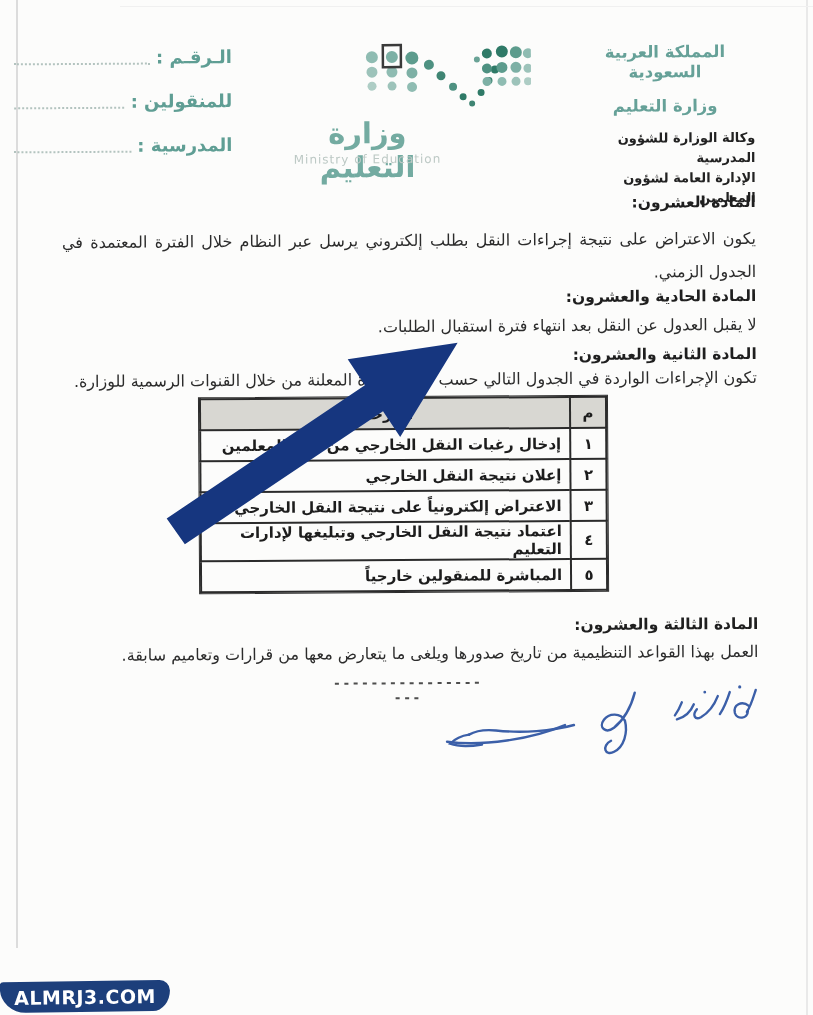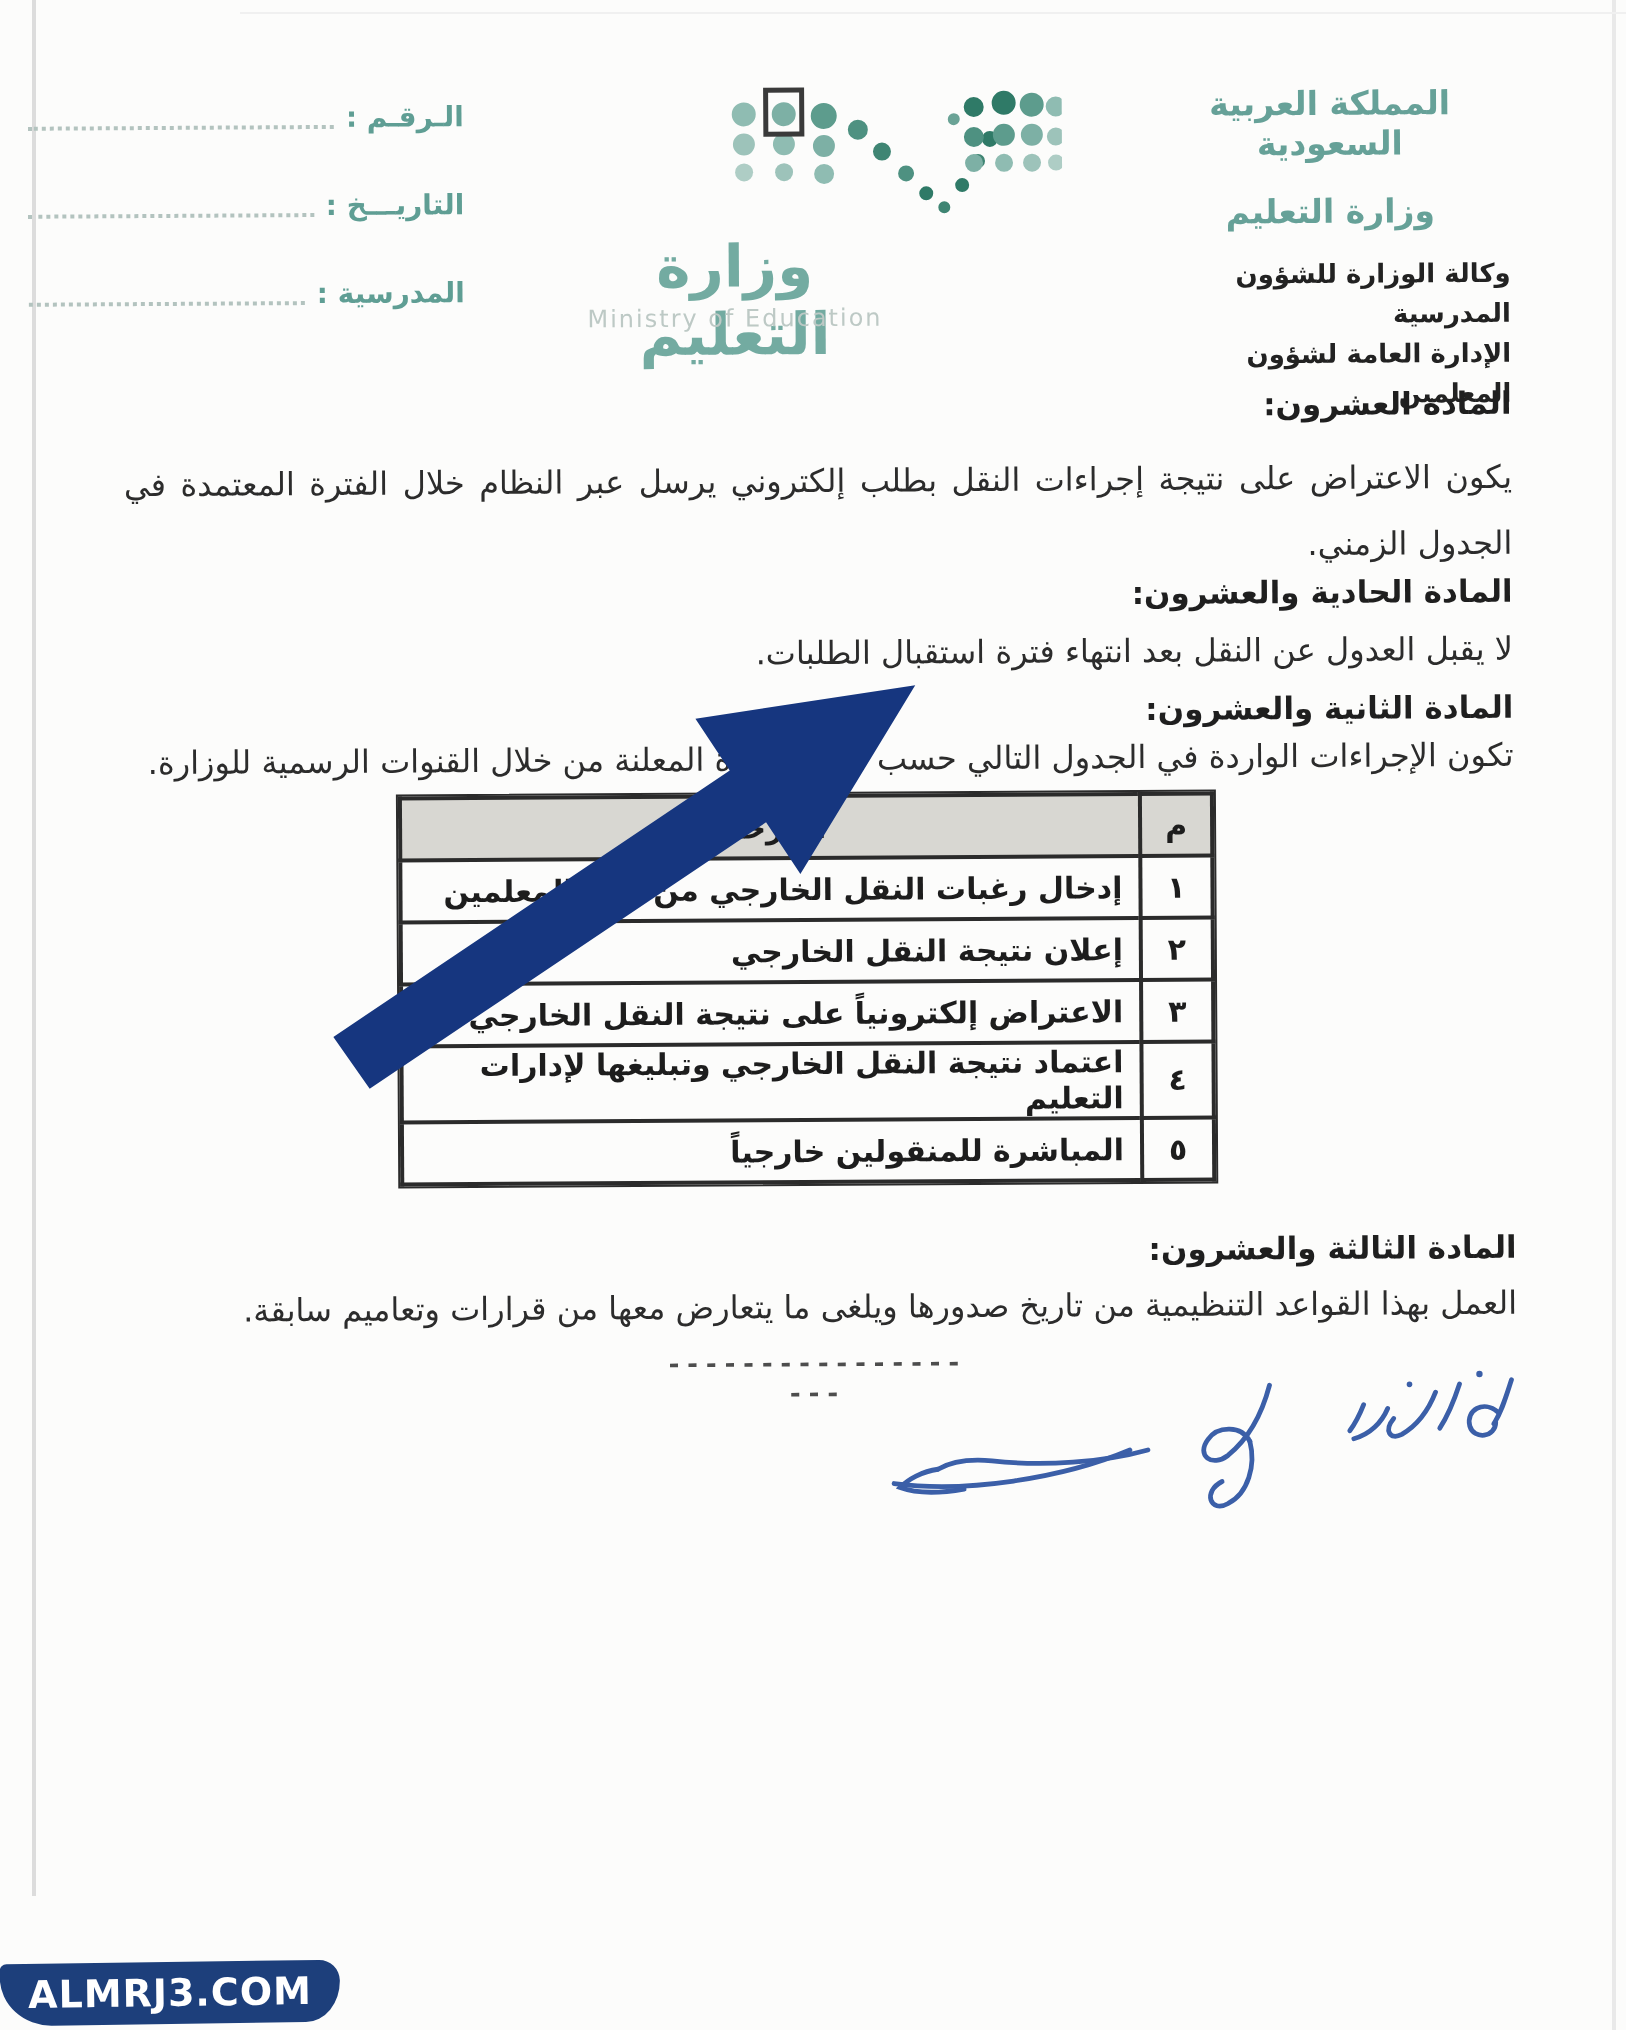--- a/index.html
+++ b/index.html
@@ -22,21 +22,21 @@
 
   .logo{position:absolute;left:283px;top:38px;width:250px;height:132px;}
   .logo-dots{position:absolute;left:0;top:0;}
   .logo-wordmark{position:absolute;left:0;top:78px;width:172px;text-align:center;direction:rtl;
     color:#73aba1;font-size:29px;font-weight:bold;letter-spacing:1px;}
   .logo-subtitle{position:absolute;left:0;top:114px;width:172px;text-align:center;
     color:#bdc9c5;font-size:12px;letter-spacing:1px;}
 
   .fields{position:absolute;left:10px;top:46px;width:224px;direction:rtl;}
   .f-row{display:flex;align-items:flex-end;height:20px;margin-bottom:24px;}
-  .f-label{color:#5f9e94;font-size:14px;font-weight:bold;white-space:nowrap;}
+  .f-label{color:#5f9e94;font-size:18px;font-weight:bold;white-space:nowrap;}
   .f-dots{flex:1;border-bottom:2px dotted #b3c3bf;height:13px;margin:0 6px 3px 6px;}
   .art-title{position:absolute;right:56px;font-size:15.5px;font-weight:bold;color:#1f1f1f;direction:rtl;white-space:nowrap;}
   .para{position:absolute;right:56px;width:694px;font-size:16px;color:#2c2c2c;direction:rtl;
     text-align:justify;line-height:33px;}
   .line{position:absolute;font-size:16px;color:#2c2c2c;direction:rtl;white-space:nowrap;}
 
   
   .proc-table{position:absolute;left:199px;top:397px;width:408px;border-collapse:collapse;direction:rtl;
     font-size:15px;color:#1d1d1d;}
   .proc-table th,.proc-table td{border:2px solid #2b2b2b;padding:0 8px;height:29px;font-weight:bold;}
@@ -114,21 +114,21 @@
       <div class="logo-wordmark">وزارة التعليم</div>
       <div class="logo-subtitle">Ministry of Education</div>
     </div>
 
     <div class="fields">
       <div class="f-row">
         <span class="f-label">الـرقـم :</span>
         <span class="f-dots"></span>
       </div>
       <div class="f-row">
-        <span class="f-label">التاريـــخ :</span>
+        <span class="f-label">للمنقولين :</span>
         <span class="f-dots"></span>
       </div>
       <div class="f-row">
         <span class="f-label">المدرسية :</span>
         <span class="f-dots"></span>
       </div>
     </div>
 
     <div class="art-title" style="top:195px">المادة العشرون:</div>
     <div class="para" style="top:224px">يكون الاعتراض على نتيجة إجراءات النقل بطلب إلكتروني يرسل عبر النظام خلال الفترة المعتمدة في الجدول الزمني.</div>

